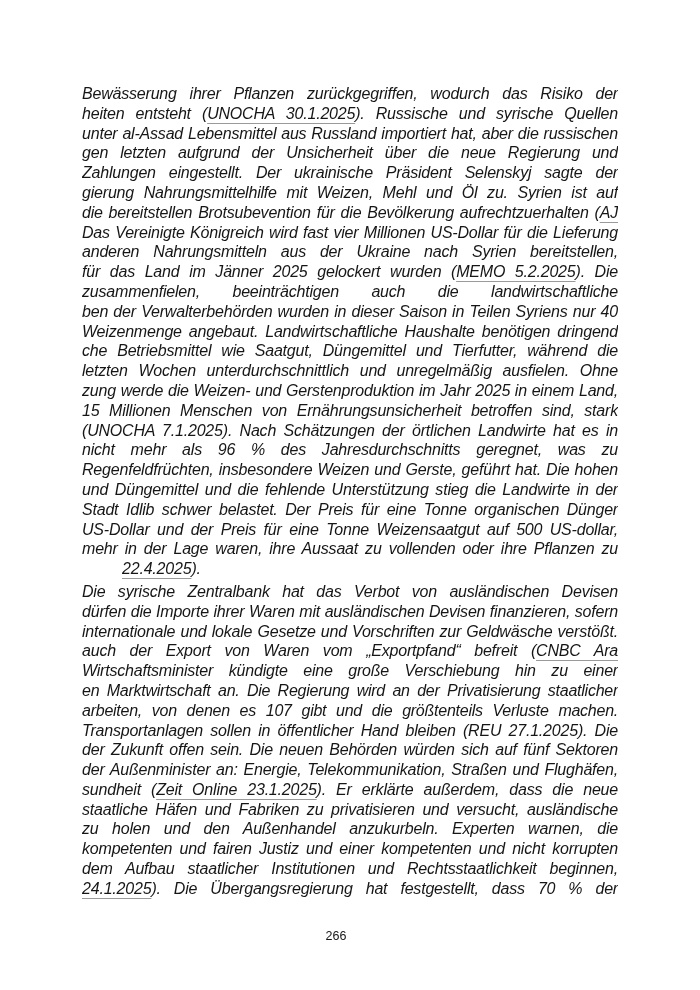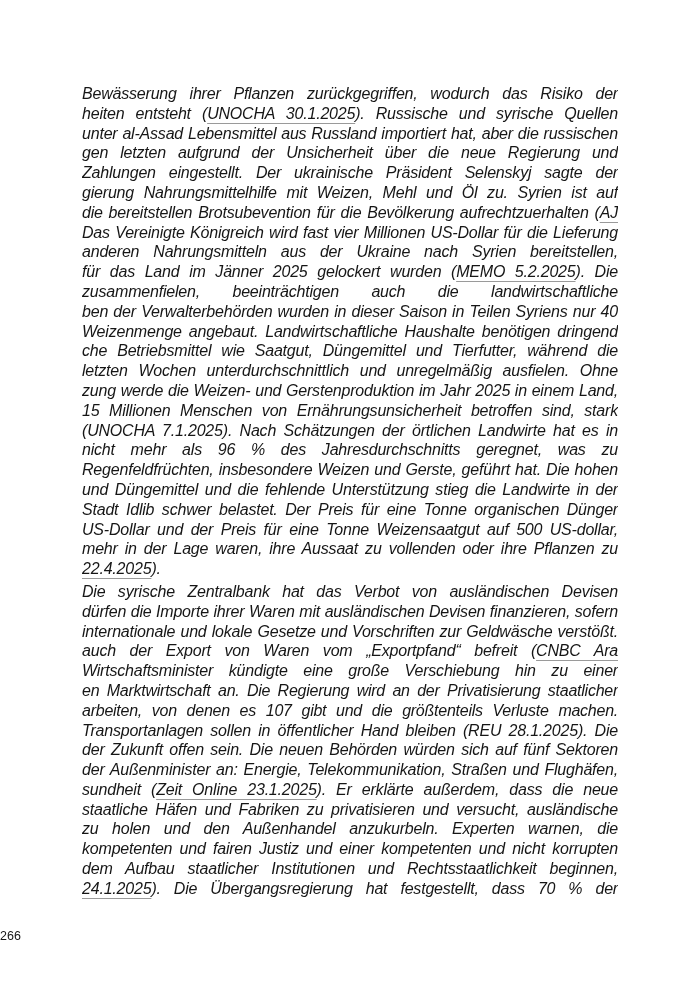--- a/index.html
+++ b/index.html
@@ -34,34 +34,36 @@
     height: 19.8px;
     letter-spacing: -0.2px;
     text-align: justify;
     text-align-last: justify;
     overflow: hidden;
     white-space: normal;
     font-style: italic;
   }
   .line-last {
     text-align-last: left;
+    margin-left: 40px;
   }
   .citation {
     color: var(--text, #161616);
     text-decoration: underline;
     text-decoration-color: var(--citation-underline, #9a9a9a);
     text-decoration-thickness: 1px;
     text-underline-offset: 3.5px;
     cursor: pointer;
   }
   .page-number {
     position: absolute;
     top: 928px;
     left: 0;
     width: 672px;
+    text-align: center;
     font-size: 12.5px;
     line-height: 16px;
     letter-spacing: 0;
   }
 </style>
 </head>
 <body>
 
 <div class="page">
   <div class="text-block">
@@ -93,21 +95,21 @@
         <div class="line line-last" style=""><span class="citation">22.4.2025</span><span>).</span></div>
       </div>
       <div class="paragraph">
         <div class="line" style=""><span>Die syrische Zentralbank hat das Verbot von ausländischen Devisen aufgehoben. Importeure</span></div>
         <div class="line" style=""><span>dürfen die Importe ihrer Waren mit ausländischen Devisen finanzieren, sofern dies nicht gegen</span></div>
         <div class="line" style=""><span>internationale und lokale Gesetze und Vorschriften zur Geldwäsche verstößt. Außerdem wurde</span></div>
         <div class="line" style=""><span>auch der Export von Waren vom „Exportpfand“ befreit (</span><span class="citation">CNBC Ara 15.12.2024b</span><span>). Syriens neuer</span></div>
         <div class="line" style=""><span>Wirtschaftsminister kündigte eine große Verschiebung hin zu einer wettbewerbsorientierten frei-</span></div>
         <div class="line" style="letter-spacing: -0.25px;"><span>en Marktwirtschaft an. Die Regierung wird an der Privatisierung staatlicher Industrieunternehmen</span></div>
         <div class="line" style="letter-spacing: -0.25px;"><span>arbeiten, von denen es 107 gibt und die größtenteils Verluste machen. Strategische Energie- und</span></div>
-        <div class="line" style=""><span>Transportanlagen sollen in öffentlicher Hand bleiben (</span><span class="citation">REU 28.1.2025</span><span>). Die Wirtschaft werde in</span></div>
+        <div class="line" style=""><span>Transportanlagen sollen in öffentlicher Hand bleiben (</span><span class="citation">REU 27.1.2025</span><span>). Die Wirtschaft werde in</span></div>
         <div class="line" style=""><span>der Zukunft offen sein. Die neuen Behörden würden sich auf fünf Sektoren fokussieren, kündigte</span></div>
         <div class="line" style=""><span>der Außenminister an: Energie, Telekommunikation, Straßen und Flughäfen, Bildung und Ge-</span></div>
         <div class="line" style=""><span>sundheit (</span><span class="citation">Zeit Online 23.1.2025</span><span>). Er erklärte außerdem, dass die neue syrische Regierung plant,</span></div>
         <div class="line" style=""><span>staatliche Häfen und Fabriken zu privatisieren und versucht, ausländische Investitionen ins Land</span></div>
         <div class="line" style=""><span>zu holen und den Außenhandel anzukurbeln. Experten warnen, die Privatisierung müsse mit</span></div>
         <div class="line" style=""><span>kompetenten und fairen Justiz und einer kompetenten und nicht korrupten Verwaltung (</span><span class="citation">AlHurra</span></div>
         <div class="line" style=""><span>dem Aufbau staatlicher Institutionen und Rechtsstaatlichkeit beginnen, insbesondere mit einer</span></div>
         <div class="line" style=""><span class="citation">24.1.2025</span><span>). Die Übergangsregierung hat festgestellt, dass 70 % der staatlichen Unternehmen</span></div>
       </div>
     </div>

